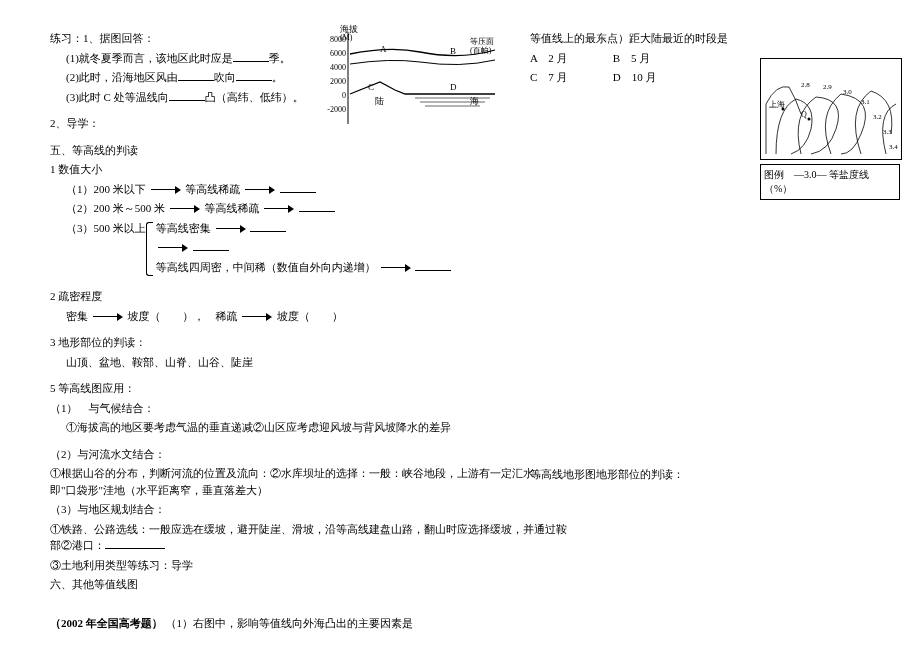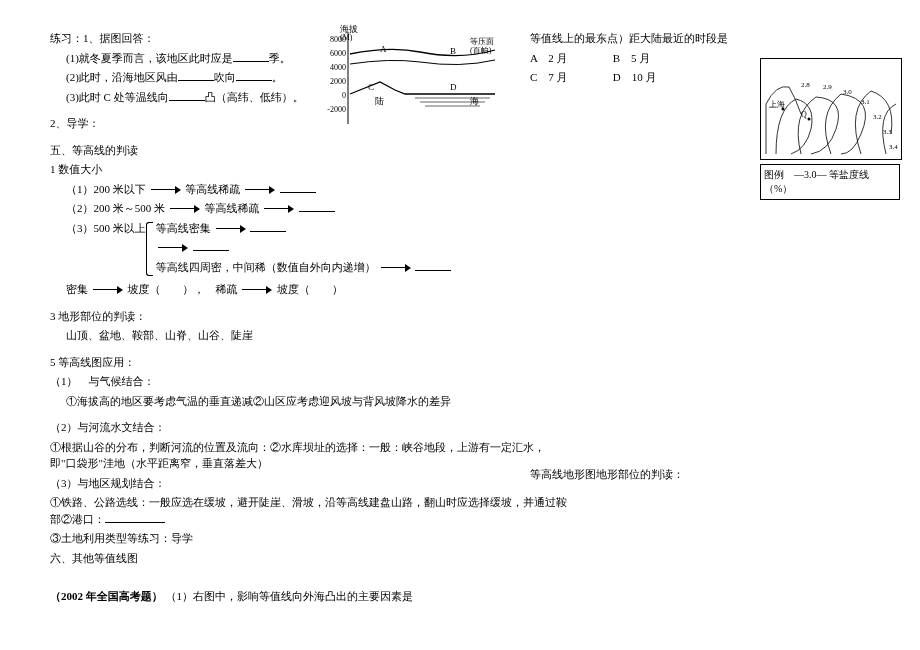--- a/index.html
+++ b/index.html
@@ -127,20 +127,21 @@
         <span class="blank"></span>
       </div>
       <div class="line">
         <span>等高线四周密，中间稀（数值自外向内递增）</span>
         <span class="arrow"></span>
         <span class="blank"></span>
       </div>
     </div>
   </div>
 
+  <div class="line section-gap">2 疏密程度</div>
   <div class="line indent1">
     <span>密集</span>
     <span class="arrow"></span>
     <span>坡度（　　），　稀疏</span>
     <span class="arrow"></span>
     <span>坡度（　　）</span>
   </div>
 
   <div class="line section-gap">3 地形部位的判读：</div>
   <div class="line indent1">山顶、盆地、鞍部、山脊、山谷、陡崖</div>

